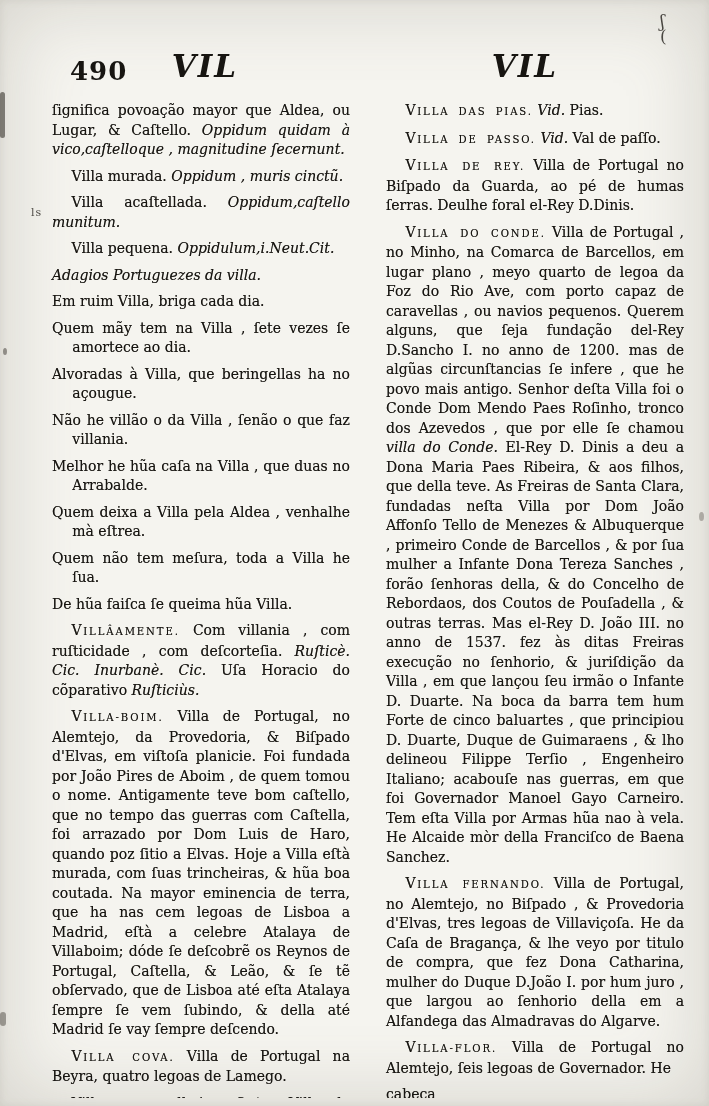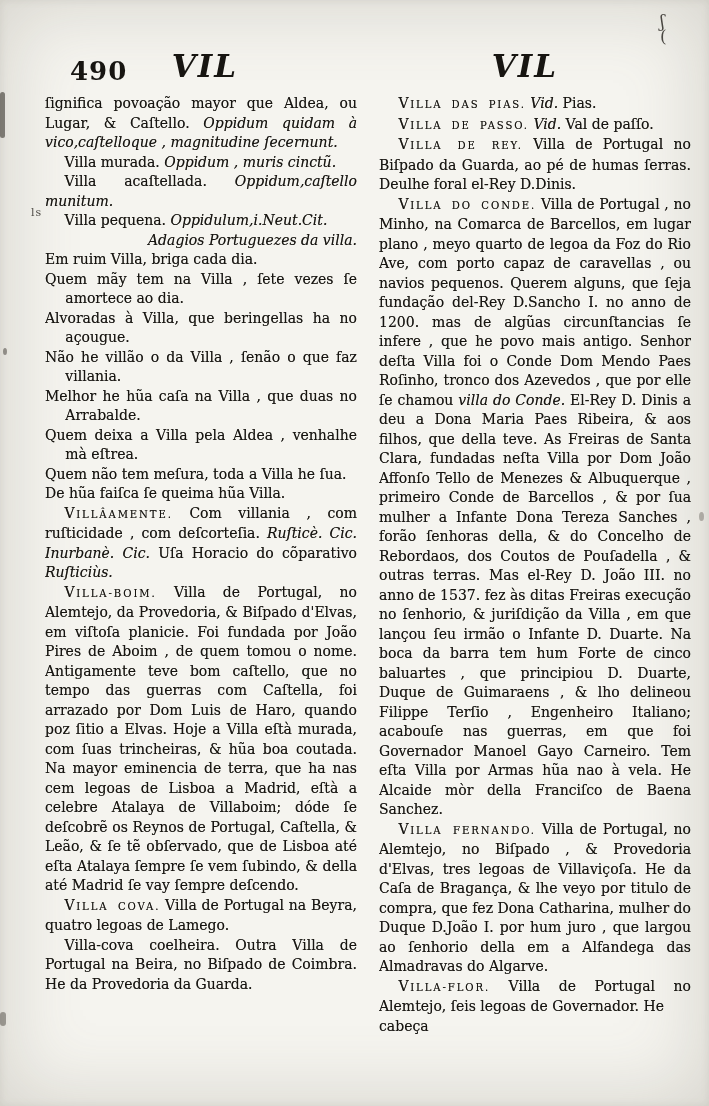--- a/index.html
+++ b/index.html
@@ -22,27 +22,27 @@
     font-size:31px;font-weight:700;letter-spacing:2px;font-style:italic;
   }
   .runtitle.left{left:160px;}
   .runtitle.right{left:480px;}
   .columns{
     position:absolute;top:94px;left:45px;width:646px;height:1004px;
     display:flex;gap:22px;
   }
   .column{width:312px;height:1004px;overflow:hidden;}
   .para{
-    margin:0;font-size:14px;line-height:19.5px;text-align:justify;
+    margin:7px;font-size:14px;line-height:19.5px;text-align:justify;
     text-shadow:0 0 0.5px rgba(20,18,14,0.55);
   }
   .para.continuation{text-indent:0;}
   .para.entry{text-indent:1.4em;}
   .para.adage{padding-left:1.45em;text-indent:-1.45em;}
-  .para.center{text-align:right;font-style:italic;text-indent:0;}
+  .para.center{text-align:left;font-style:italic;text-indent:0;}
   .para.catchword{text-align:left;padding-right:42px;text-indent:0;}
   .s-i{font-style:italic;}
   .s-cap{letter-spacing:1.5px;}
   .s-sc{text-transform:uppercase;font-size:0.72em;letter-spacing:1.9px;word-spacing:4px;}
   .ink-mark{
     position:absolute;left:660px;top:14px;
     font-size:17px;line-height:15px;color:#2e2b26;opacity:.85;white-space:pre;
     font-family:"DejaVu Serif", serif;
   }
   .margin-note{

